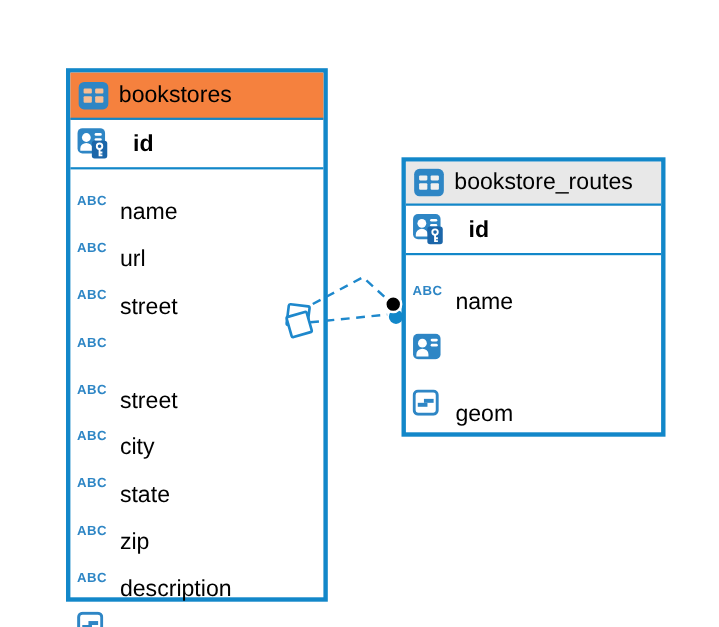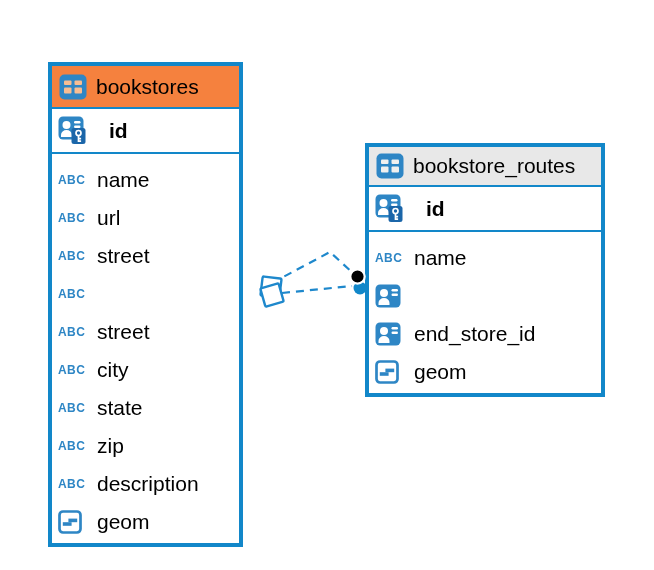--- a/index.html
+++ b/index.html
@@ -4,21 +4,21 @@
 <style>
   html,body { margin:0; padding:0; background:#ffffff; }
   .canvas {
     position:relative; width:654px; height:570px; background:#ffffff;
     font-family:"Liberation Sans", sans-serif; color:#000; overflow:hidden;
   }
   .ertable {
     position:absolute; background:#fff; border:4px solid #1287c9;
     box-sizing:border-box; display:flex; flex-direction:column; z-index:1;
   }
-  .ertable.bookstores { left:48px; top:62px; width:195px; height:485px; }
+  .ertable.bookstores { left:60px; top:62px; width:238px; height:485px; }
   .ertable.routes     { left:365px; top:143px; width:240px; height:254px; }
 
   .thead {
     flex:0 0 auto; display:flex; align-items:center; gap:9px;
     padding:0 6px 0 7px; border-bottom:2px solid #1287c9;
   }
   .bookstores .thead { background:#f5813e; height:41px; }
   .routes .thead     { background:#e8e8e8; height:38px; }
   
   .bookstores .thead svg { color:#f8bd92; }
@@ -27,21 +27,21 @@
   .pkrow {
     flex:0 0 auto; height:43px; display:flex; align-items:center; gap:20px;
     padding:0 6px; border-bottom:2px solid #1287c9;
   }
   .fields { flex:1; display:flex; flex-direction:column; padding:7px 0 2px; }
   .frow { flex:1; min-height:0; display:flex; align-items:center; gap:8px; padding:0 6px; }
 
   .iconbox { flex:0 0 31px; width:31px; display:flex; align-items:center; }
   .abc { font-weight:700; font-size:12px; letter-spacing:0.4px; color:#2e86c5; }
   .title  { font-size:21px; white-space:nowrap; }
-  .fname  { font-size:21px; white-space:nowrap; }
+  .fname  { font-size:21px; white-space:nowrap;margin-top:22px; }
   .pkname { font-size:21px; font-weight:700; white-space:nowrap; }
 
   .overlay { position:absolute; left:0; top:0; z-index:2; pointer-events:none; }
   .dash { fill:none; stroke:#1e88cc; stroke-width:2.2; stroke-dasharray:8 6; }
   .hidden-defs { position:absolute; width:0; height:0; }
 </style>
 </head>
 <body>
 
 <div class="canvas">
@@ -166,28 +166,20 @@
       </div>
       <div class="frow">
         <span class="iconbox">
             <svg width="26" height="24" viewBox="0 0 26 24">
               <use href="#sym-person"></use>
             </svg>
           </span>
       </div>
       <div class="frow">
         <span class="iconbox">
-            <svg width="26" height="24" viewBox="0 0 26 24">
-              <use href="#sym-person"></use>
-            </svg>
-          </span>
-        <span class="fname">end_store_id</span>
-      </div>
-      <div class="frow">
-        <span class="iconbox">
             <svg width="24" height="24" viewBox="0 0 24 24">
               <use href="#sym-geom"></use>
             </svg>
           </span>
         <span class="fname">geom</span>
       </div>
     </div>
   </div>
 
   <svg class="overlay" width="654" height="570" viewBox="0 0 654 570">

